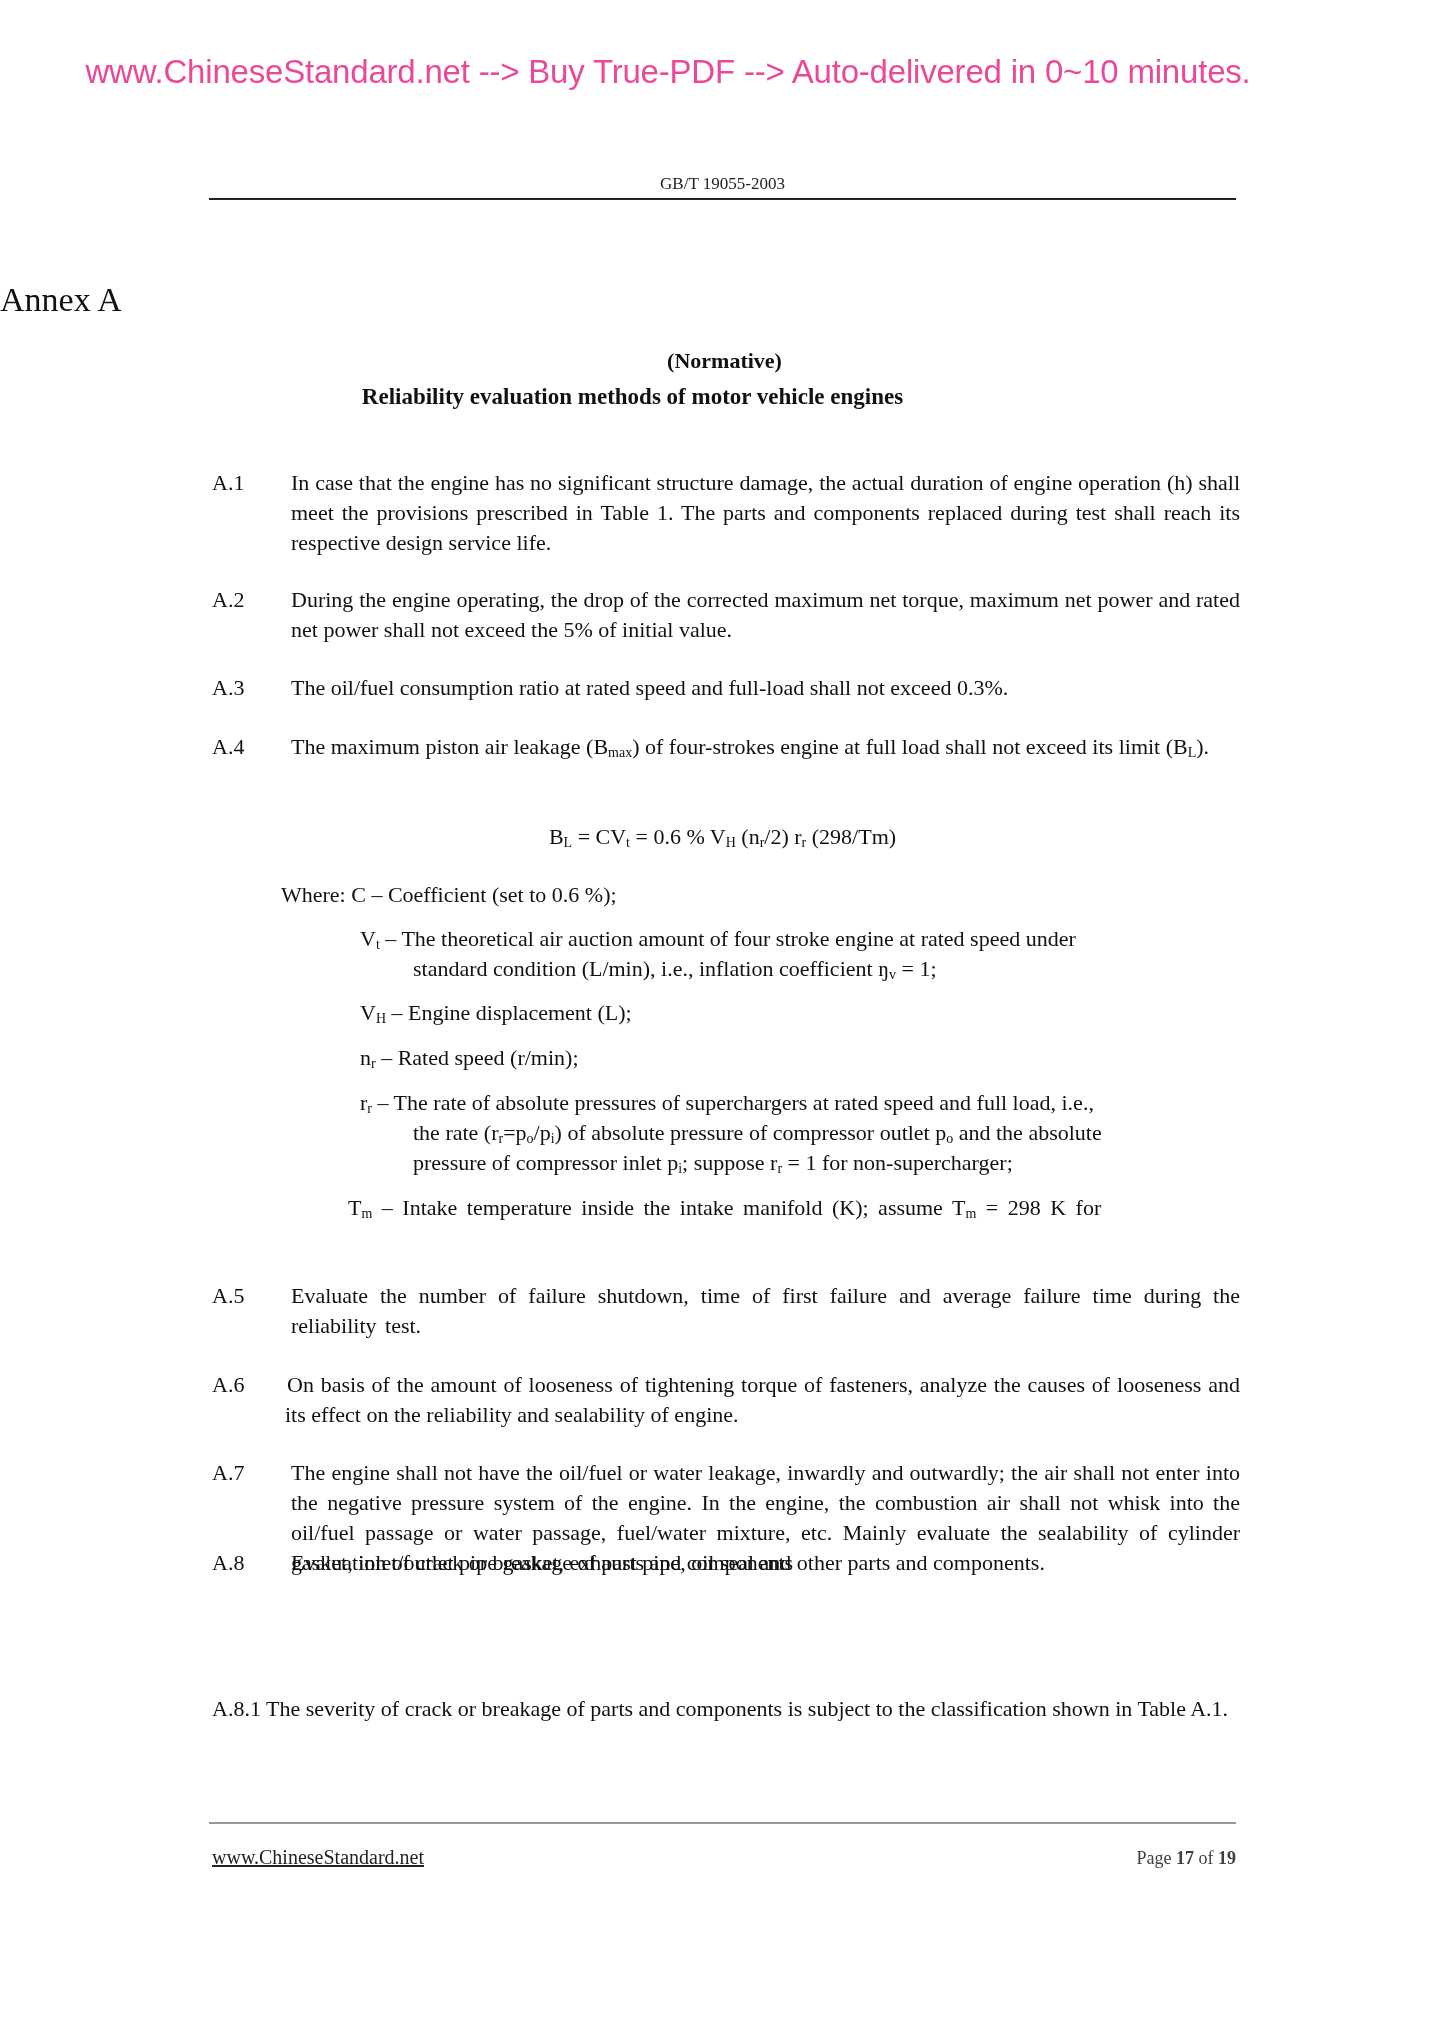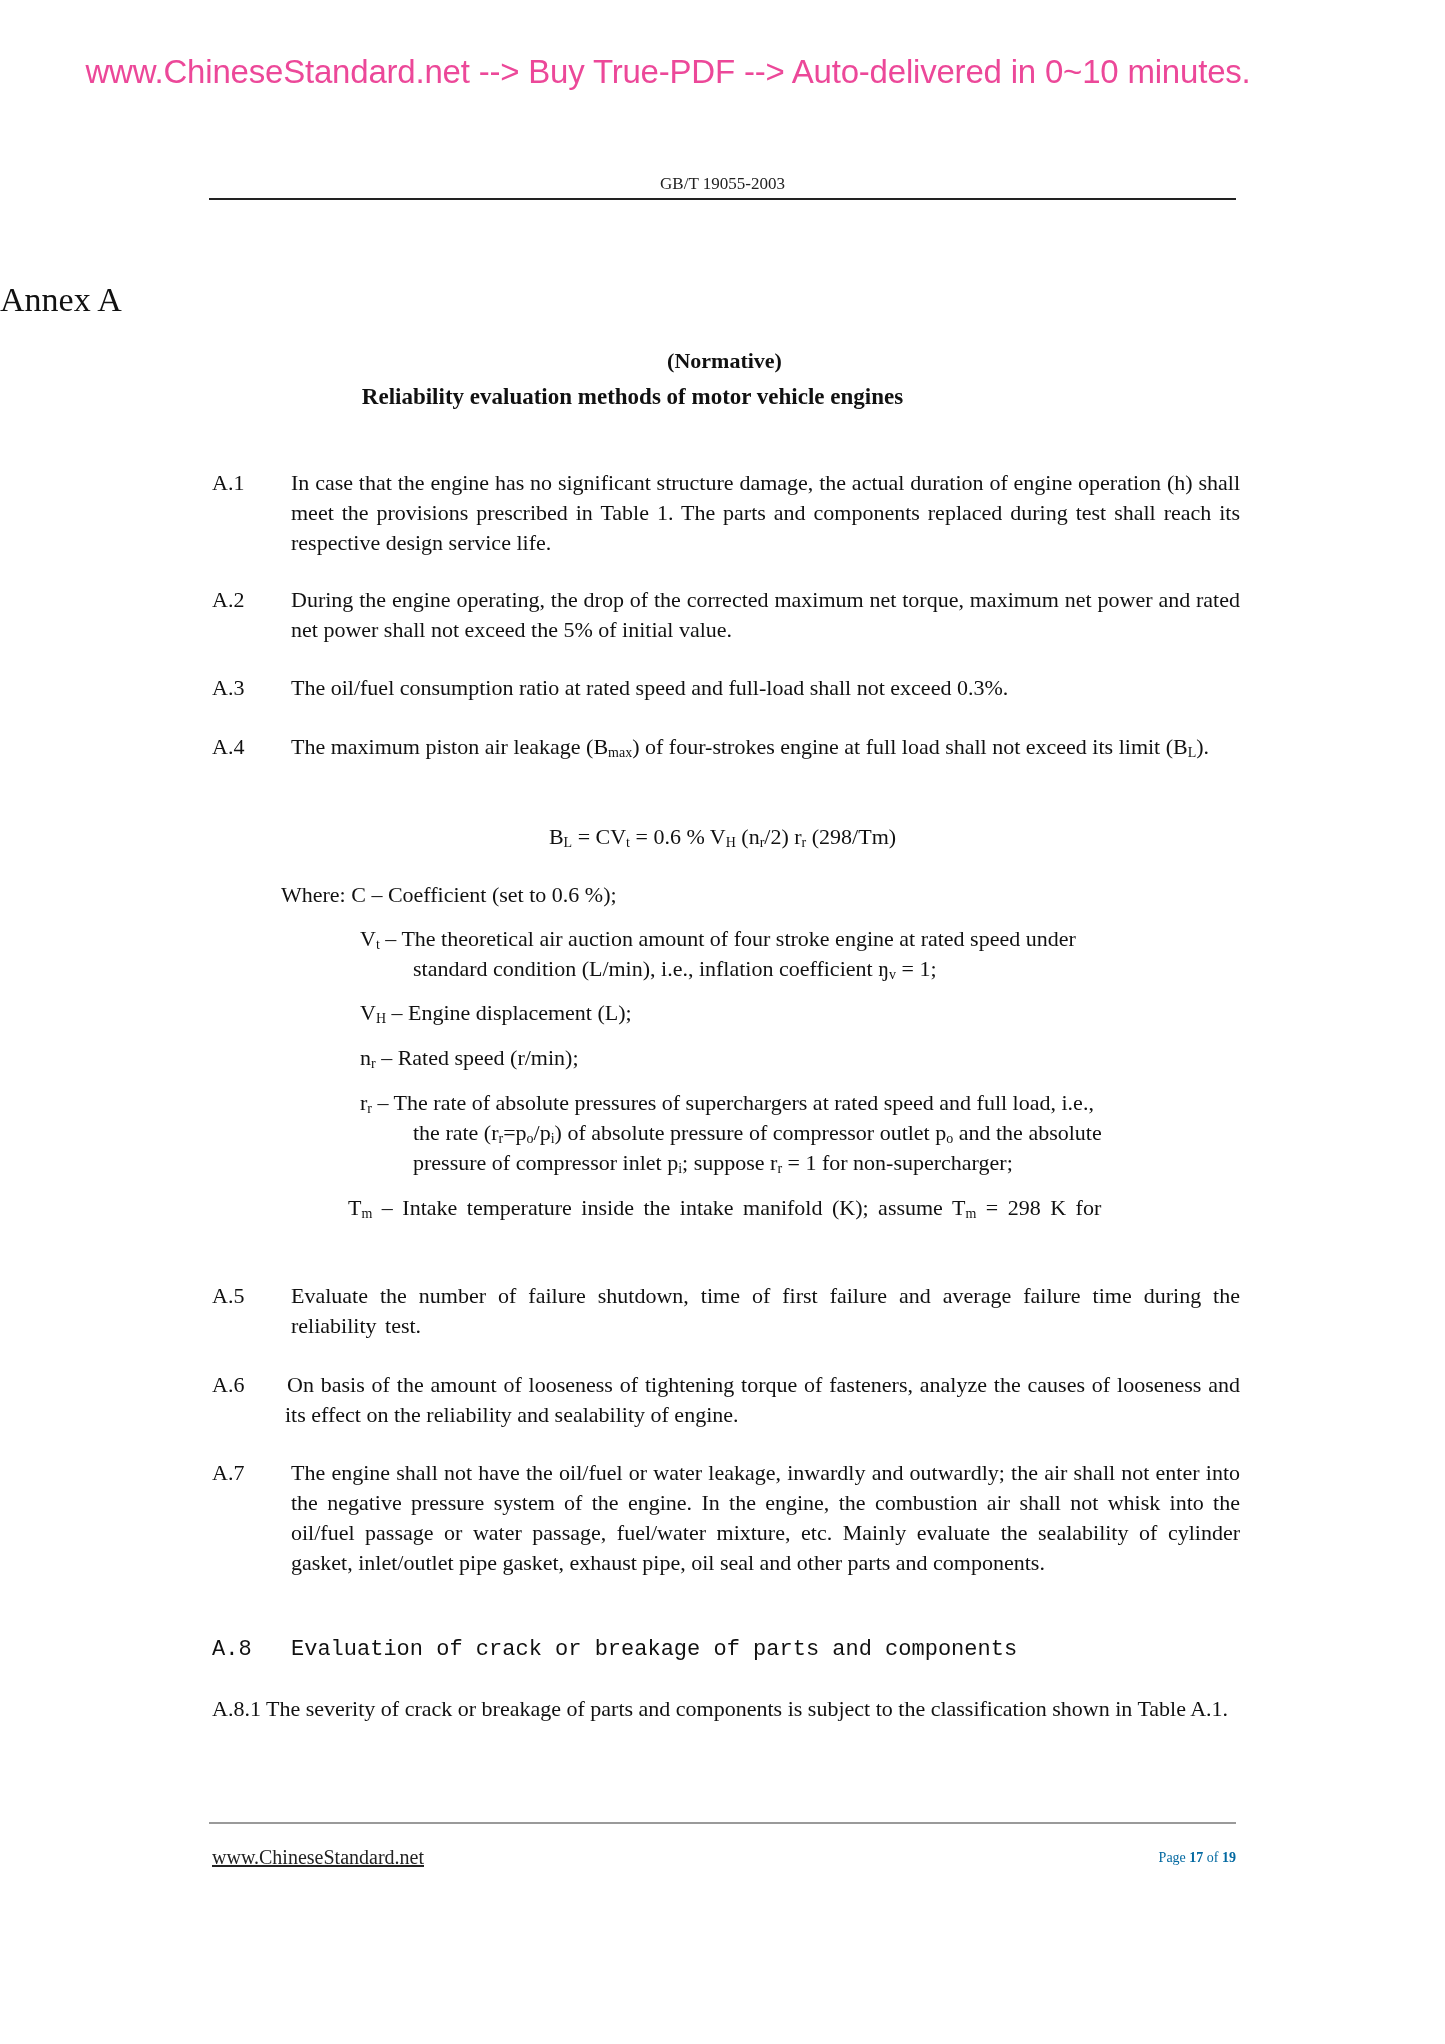--- a/index.html
+++ b/index.html
@@ -22,21 +22,21 @@
   .formula { position: absolute; left: 0; width: 1445px; text-align: center; font-size: 22px; line-height: 30px; }
   .where { position: absolute; left: 281px; font-size: 22px; line-height: 30px; }
   .def { position: absolute; font-size: 22px; line-height: 30px; text-align: justify; }
   .def .cont { display: block; }
   sub { font-size: 14px; vertical-align: -3px; line-height: 0; }
 
   .full { position: absolute; left: 212px; width: 1028px; font-size: 22px; line-height: 30px; text-align: justify; }
 
   .fline { left: 209px; width: 1027px; top: 1822px; height: 2px; background: #9a9a9a; }
   .footer-link { left: 212px; top: 1845px; font-size: 20px; line-height: 24px; color: #222; text-decoration: underline; }
-  .footer-page { right: 209px; top: 1847px; font-size: 14px; line-height: 22px; color: #0369a1; }
+  .footer-page { right: 209px; top: 1847px; font-size: 18px; line-height: 22px; color: #404040; }
   .footer-page b { font-weight: bold; }
 </style>
 </head>
 <body>
 
 <div class="abs banner">www.ChineseStandard.net --&gt; Buy True-PDF --&gt; Auto-delivered in 0~10 minutes.</div>
 
 <div class="abs std-header">GB/T 19055-2003</div>
 <div class="abs hline"></div>
 
@@ -99,21 +99,21 @@
 <div class="clause" style="top:1370px;">
   <span class="num">A.6</span>
   <div class="txt" style="text-indent:2px; margin-left:73px;">On basis of the amount of looseness of tightening torque of fasteners, analyze the causes of looseness and its effect on the reliability and sealability of engine.</div>
 </div>
 
 <div class="clause" style="top:1458px;">
   <span class="num">A.7</span>
   <div class="txt">The engine shall not have the oil/fuel or water leakage, inwardly and outwardly; the air shall not enter into the negative pressure system of the engine. In the engine, the combustion air shall not whisk into the oil/fuel passage or water passage, fuel/water mixture, etc. Mainly evaluate the sealability of cylinder gasket, inlet/outlet pipe gasket, exhaust pipe, oil seal and other parts and components.</div>
 </div>
 
-<div class="clause" style="top:1635px;font-family:Liberation Mono, monospace;">
+<div class="clause" style="top:1548px;">
   <span class="num">A.8</span>
   <div class="txt">Evaluation of crack or breakage of parts and components</div>
 </div>
 
 <div class="full" style="top:1694px;">A.8.1 The severity of crack or breakage of parts and components is subject to the classification shown in Table A.1.</div>
 
 <div class="abs fline"></div>
 <a class="abs footer-link">www.ChineseStandard.net</a>
 <div class="abs footer-page"><span>Page </span><b>17</b><span> of </span><b>19</b></div>
 

